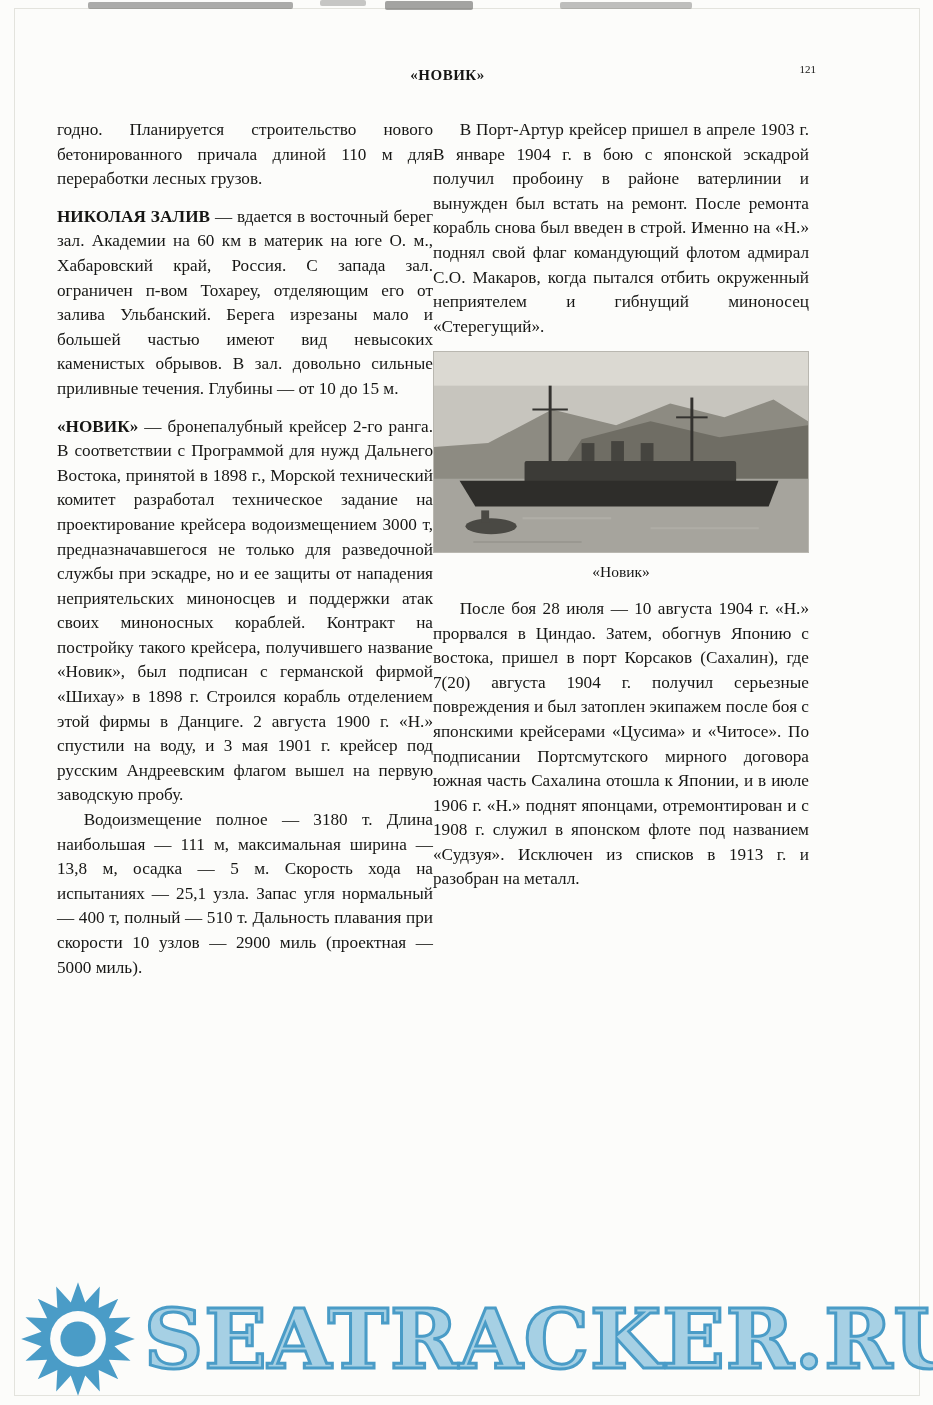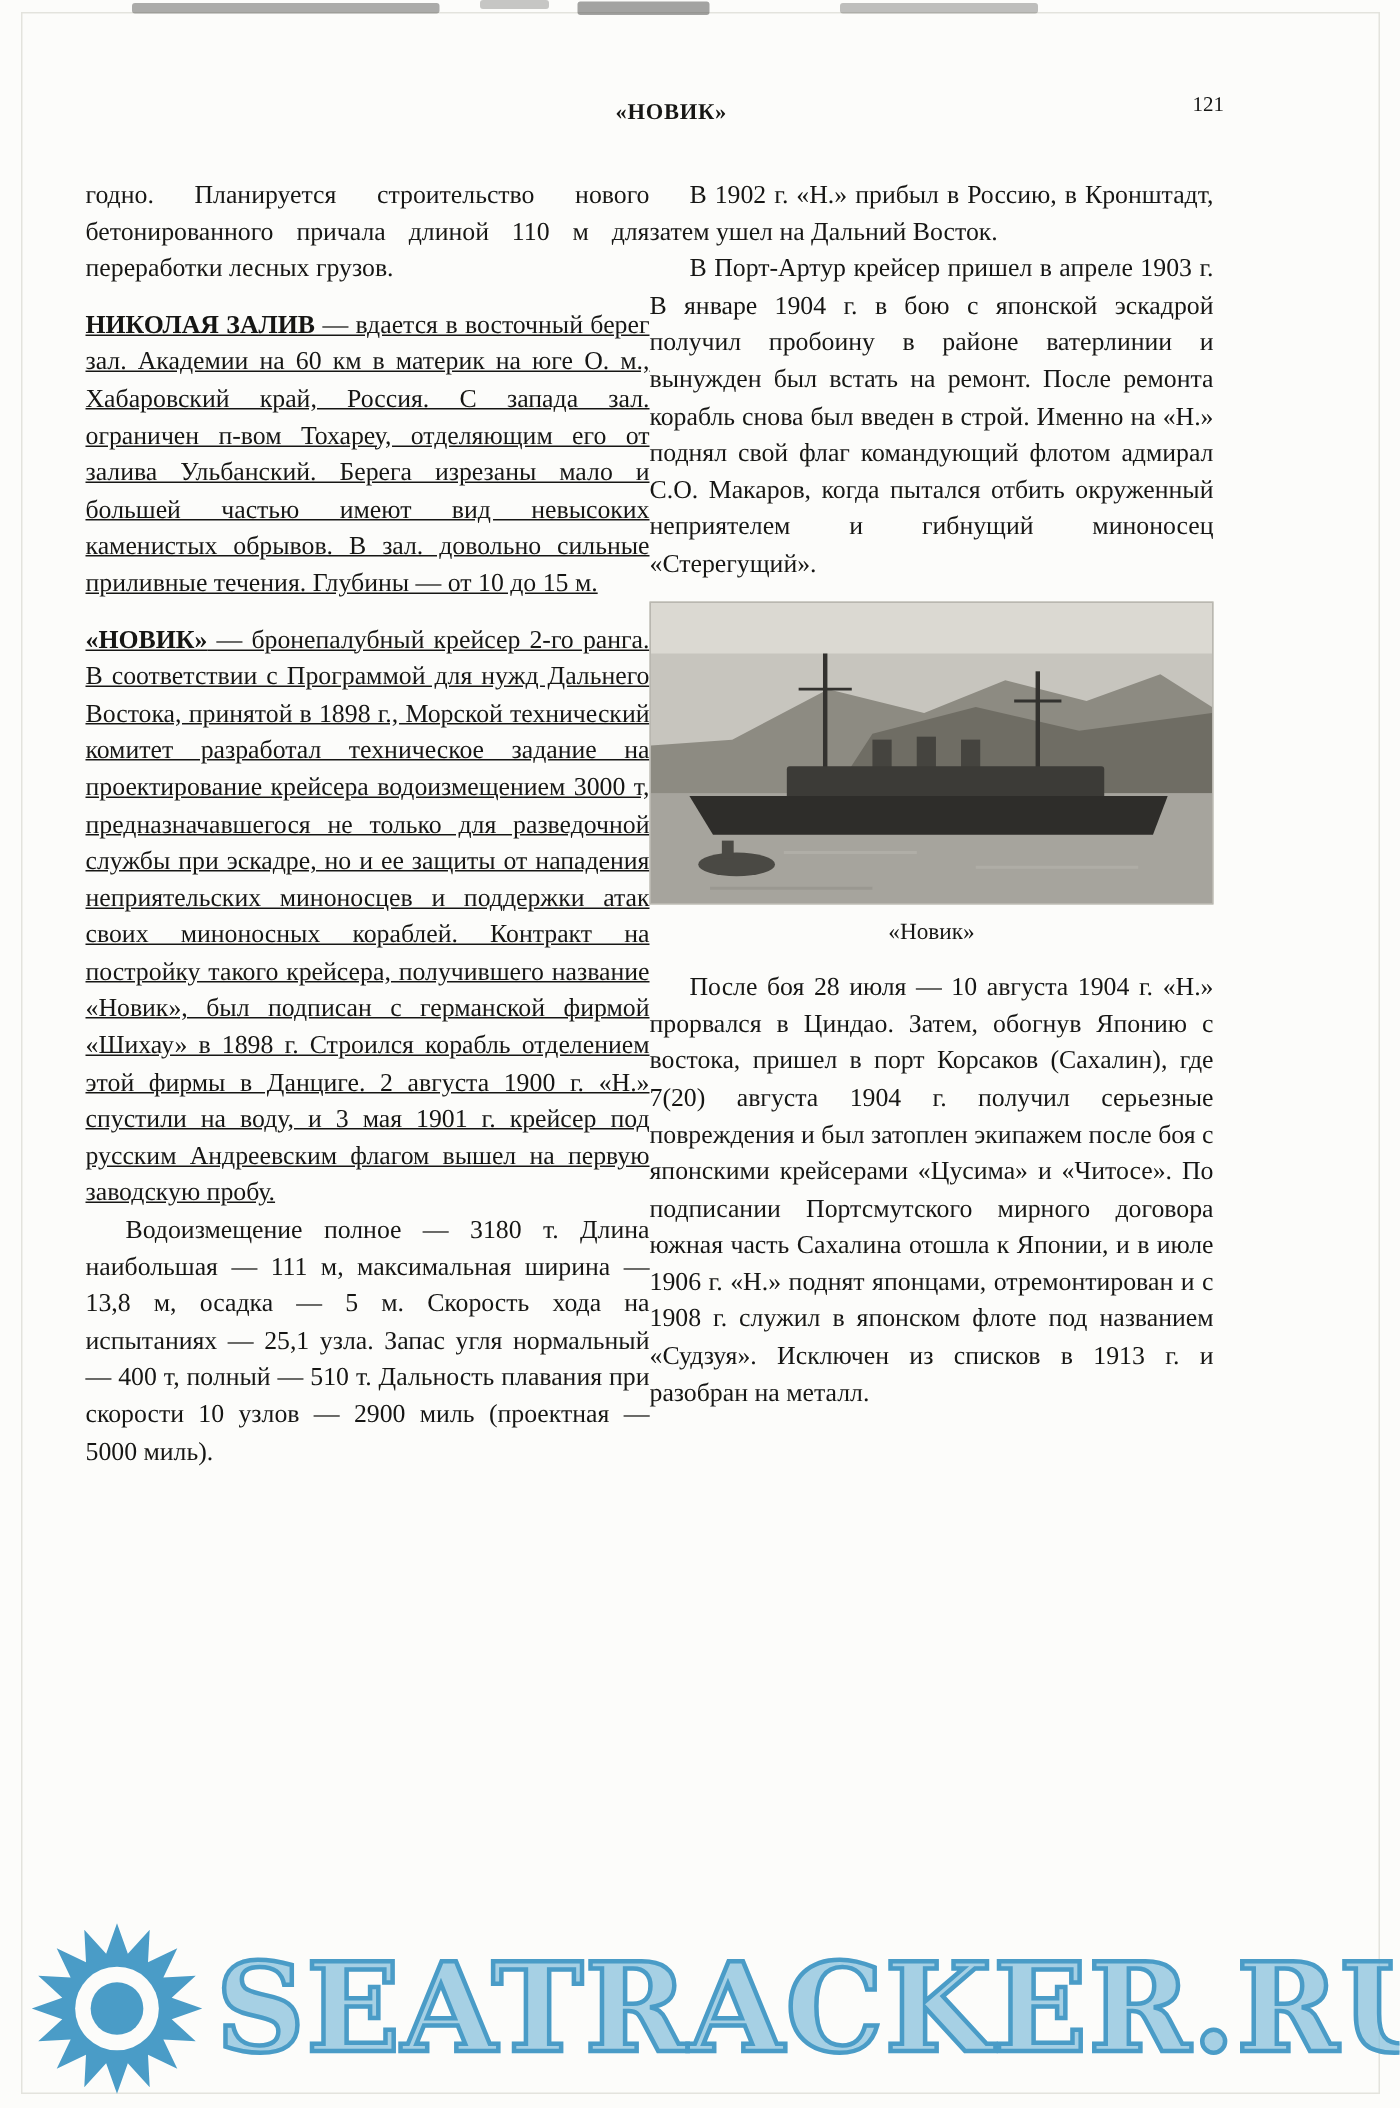--- a/index.html
+++ b/index.html
@@ -14,28 +14,28 @@
   }
   .frame {
     position: absolute; left: 14px; top: 8px; right: 13px; bottom: 9px;
     border: 1px solid #e3e3dd;
     pointer-events: none;
   }
   .mark { position: absolute; background: #4a4a48; border-radius: 2px; }
 
   .page-header { position: absolute; top: 66px; left: 57px; width: 781px; text-align: center; }
   .running-title { font-weight: bold; font-size: 15px; letter-spacing: .5px; }
-  .page-number { position: absolute; right: 22px; top: -3px; font-size: 14px; }
+  .page-number { position: absolute; right: 22px; top: -3px; font-size: 11px; }
 
   .columns { position: absolute; top: 118px; left: 57px; width: 781px; display: flex; }
   .col { width: 376px; font-size: 17.2px; line-height: 24.6px; text-align: justify; }
 
   p { margin: 0; text-indent: 1.55em; }
   p.noindent { text-indent: 0; }
-  p.entry { text-indent: 0; margin-top: 13px; text-decoration: underline; }
+  p.entry { text-indent: 0; margin-top: 13px; }
   .term { font-weight: bold; }
 
   figure { margin: 12px 0 2px; }
   .photo { width: 100%; height: 202px; display: block; border: 1px solid #b9b7b0; background: #c9c7c0; }
   .photo svg { display: block; width: 100%; height: 100%; }
   figcaption { text-align: center; font-size: 15.5px; margin: 7px 0 12px; text-indent: 0; }
 
   .watermark {
     position: absolute; left: 16px; bottom: 4px;
     display: flex; align-items: center; gap: 4px;
@@ -72,21 +72,20 @@
 <main class="columns">
 
   <div class="col">
     <p class="noindent">годно. Планируется строительство нового бетонированного причала длиной 110 м для переработки лесных грузов.</p>
     <p class="entry"><b class="term">НИКОЛАЯ ЗАЛИВ</b><span> — вдается в восточный берег зал. Академии на 60 км в материк на юге О. м., Хабаровский край, Россия. С запада зал. ограничен п-вом Тохареу, отделяющим его от залива Ульбанский. Берега изрезаны мало и большей частью имеют вид невысоких каменистых обрывов. В зал. довольно сильные приливные течения. Глубины — от 10 до 15 м.</span></p>
     <p class="entry"><b class="term">«НОВИК»</b><span> — бронепалубный крейсер 2-го ранга. В соответствии с Программой для нужд Дальнего Востока, принятой в 1898 г., Морской технический комитет разработал техническое задание на проектирование крейсера водоизмещением 3000 т, предназначавшегося не только для разведочной службы при эскадре, но и ее защиты от нападения неприятельских миноносцев и поддержки атак своих миноносных кораблей. Контракт на постройку такого крейсера, получившего название «Новик», был подписан с германской фирмой «Шихау» в 1898 г. Строился корабль отделением этой фирмы в Данциге. 2 августа 1900 г. «Н.» спустили на воду, и 3 мая 1901 г. крейсер под русским Андреевским флагом вышел на первую заводскую пробу.</span></p>
     <p>Водоизмещение полное — 3180 т. Длина наибольшая — 111 м, максимальная ширина — 13,8 м, осадка — 5 м. Скорость хода на испытаниях — 25,1 узла. Запас угля нормальный — 400 т, полный — 510 т. Дальность плавания при скорости 10 узлов — 2900 миль (проектная — 5000 миль).</p>
   </div>
 
   <div class="col">
-    <p>В 1902 г. «Н.» прибыл в Россию, в Кронштадт, затем ушел на Дальний Восток.</p>
     <p>В Порт-Артур крейсер пришел в апреле 1903 г. В январе 1904 г. в бою с японской эскадрой получил пробоину в районе ватерлинии и вынужден был встать на ремонт. После ремонта корабль снова был введен в строй. Именно на «Н.» поднял свой флаг командующий флотом адмирал С.О. Макаров, когда пытался отбить окруженный неприятелем и гибнущий миноносец «Стерегущий».</p>
 
     <figure>
       <div class="photo">
         <svg viewBox="0 0 380 202" preserveAspectRatio="none">
           <rect x="0" y="0" width="380" height="202" fill="#c7c5be"></rect>
           <rect x="0" y="0" width="380" height="34" fill="#dbd9d2"></rect>
           <path d="M0,96 L55,92 L120,58 L185,74 L240,52 L295,66 L345,48 L380,70 L380,134 L0,134 Z" fill="#8d8b82"></path>
           <path d="M150,88 L220,70 L290,86 L380,74 L380,134 L120,134 Z" fill="#6f6d64"></path>
           <rect x="0" y="128" width="380" height="74" fill="#a6a49d"></rect>

